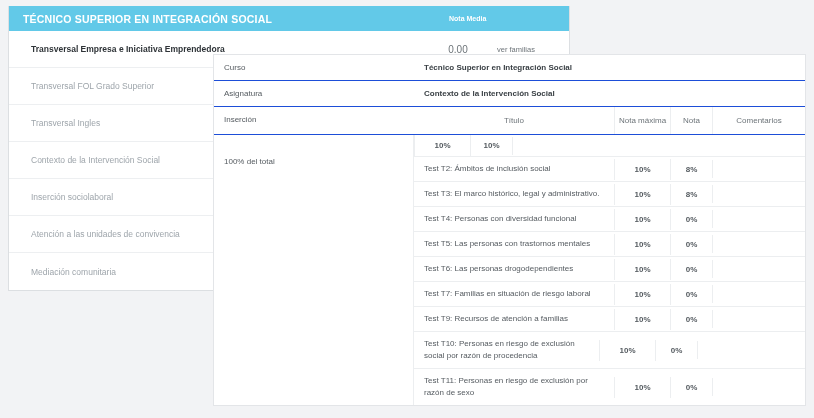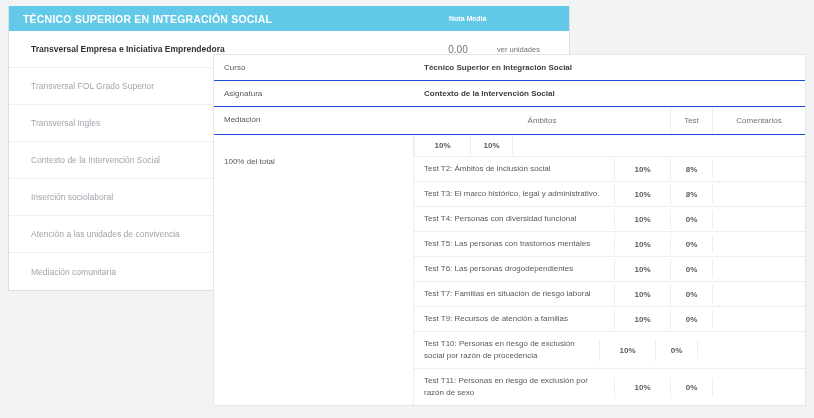--- a/index.html
+++ b/index.html
@@ -147,21 +147,21 @@
 
   <div id="course-header">
     <span class="title">TÉCNICO SUPERIOR EN INTEGRACIÓN SOCIAL</span>
     <span class="nota-media">Nota Media</span>
   </div>
 
   <div id="subject-list">
     <div class="subject-row active">
       <span class="s-name">Transversal Empresa e Iniciativa Emprendedora</span>
       <span class="s-grade">0.00</span>
-      <a class="s-link">ver unidades</a>
+      <a class="s-link">ver familias</a>
     </div>
     <div class="subject-row">
       <span class="s-name">Transversal FOL Grado Superior</span>
       <span class="s-grade"></span>
       <a class="s-link"></a>
     </div>
     <div class="subject-row">
       <span class="s-name">Transversal Ingles</span>
       <span class="s-grade"></span>
       <a class="s-link"></a>
@@ -195,23 +195,24 @@
     <div class="c-label">Curso</div>
     <div class="c-value">Técnico Superior en Integración Social</div>
   </div>
 
   <div class="d-row">
     <div class="c-label">Asignatura</div>
     <div class="c-value">Contexto de la Intervención Social</div>
   </div>
 
   <div class="d-row head-row">
-    <div class="c-label" style="text-align:left">Mediación</div>
-    <div class="c-title" style="flex:1;width:auto">Ámbitos</div>
-    <div class="c-nota bordl">Test</div>
+    <div class="c-label" style="text-align:left">Inserción</div>
+    <div class="c-title" style="flex:1;width:auto">Título</div>
+    <div class="c-max bordl nowrap">Nota máxima</div>
+    <div class="c-nota bordl">Nota</div>
     <div class="c-com bordl" style="text-align:center">Comentarios</div>
   </div>
 
   <div id="body-wrap">
     <div id="cat-col">
       <span>100% del total</span>
     </div>
 
     <div id="rows-col">
 

